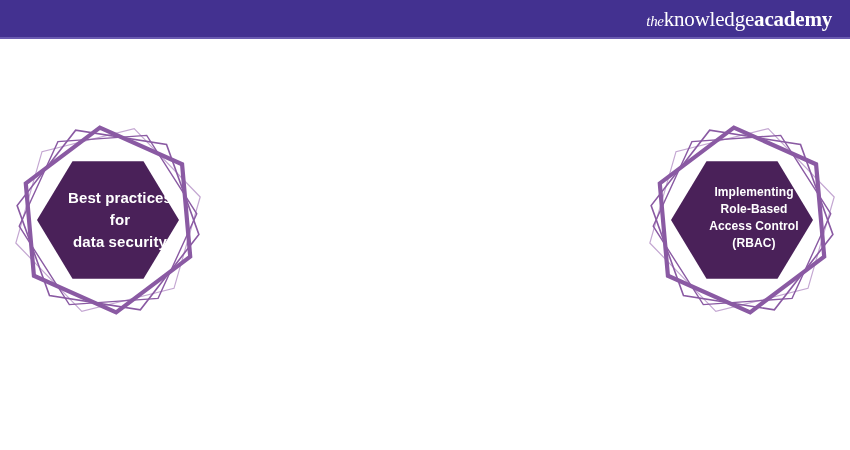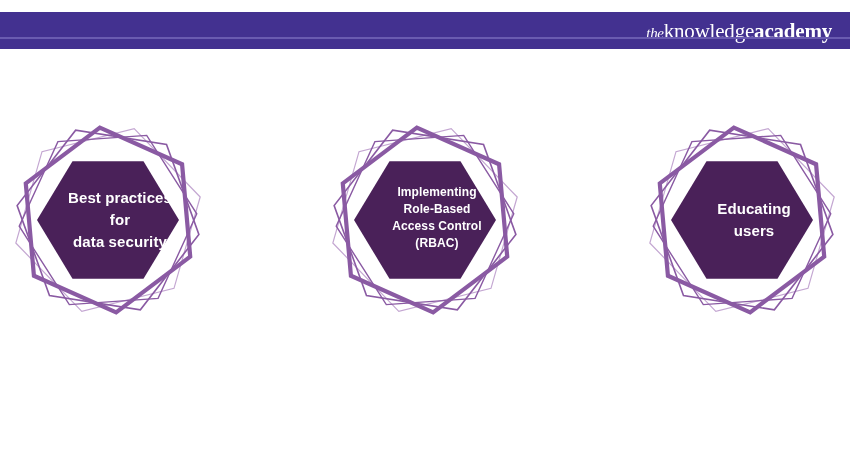--- a/index.html
+++ b/index.html
@@ -12,21 +12,21 @@
     width: 850px;
     height: 450px;
     overflow: hidden;
     font-family: "Liberation Sans", sans-serif;
     position: relative;
   }
 
   
   .header-bar {
     position: absolute;
-    top: 12px;
+    top: 0;
     left: 0;
     width: 850px;
     height: 37px;
     background: #433190;
     box-sizing: border-box;
   }
   .header-bar-underline {
     position: absolute;
     top: 37px;
     left: 0;
@@ -148,26 +148,13 @@
         <polygon points="190.00,108.00 145.00,189.06 55.00,189.06 10.00,108.00 55.00,26.94 145.00,26.94" fill="none" stroke="#8A5AA3" stroke-width="4.2" stroke-linejoin="miter" transform="rotate(24 100 108)"></polygon>
         <polygon points="171.00,108.00 135.50,166.72 64.50,166.72 29.00,108.00 64.50,49.28 135.50,49.28" fill="#4A2159"></polygon>
       </svg>
       <div class="hex-label-wrap">
         <div class="hex-label small" style="transform: translateY(-4px);">Implementing
 Role-Based
 Access Control
 (RBAC)</div>
       </div>
     </div>
-    <div class="hex-card">
-      <svg class="hex-frames" viewBox="0 0 200 220" width="200" height="220">
-        <polygon points="195.00,108.00 147.50,190.27 52.50,190.27 5.00,108.00 52.50,25.73 147.50,25.73" fill="none" stroke="#C4A7D2" stroke-width="1.2" transform="rotate(-14 100 108)"></polygon>
-        <polygon points="192.00,108.00 146.00,191.66 54.00,191.66 8.00,108.00 54.00,24.34 146.00,24.34" fill="none" stroke="#8A5AA3" stroke-width="1.6" transform="rotate(9 100 108)"></polygon>
-        <polygon points="189.00,108.00 144.50,189.70 55.50,189.70 11.00,108.00 55.50,26.30 144.50,26.30" fill="none" stroke="#8A5AA3" stroke-width="1.4" transform="rotate(-4 100 108)"></polygon>
-        <polygon points="190.00,108.00 145.00,189.06 55.00,189.06 10.00,108.00 55.00,26.94 145.00,26.94" fill="none" stroke="#8A5AA3" stroke-width="4.2" stroke-linejoin="miter" transform="rotate(24 100 108)"></polygon>
-        <polygon points="171.00,108.00 135.50,166.72 64.50,166.72 29.00,108.00 64.50,49.28 135.50,49.28" fill="#4A2159"></polygon>
-      </svg>
-      <div class="hex-label-wrap">
-        <div class="hex-label" style="transform: translateY(-2px);">Educating
-users</div>
-      </div>
-    </div>
   </div>
 
 </body></html>

